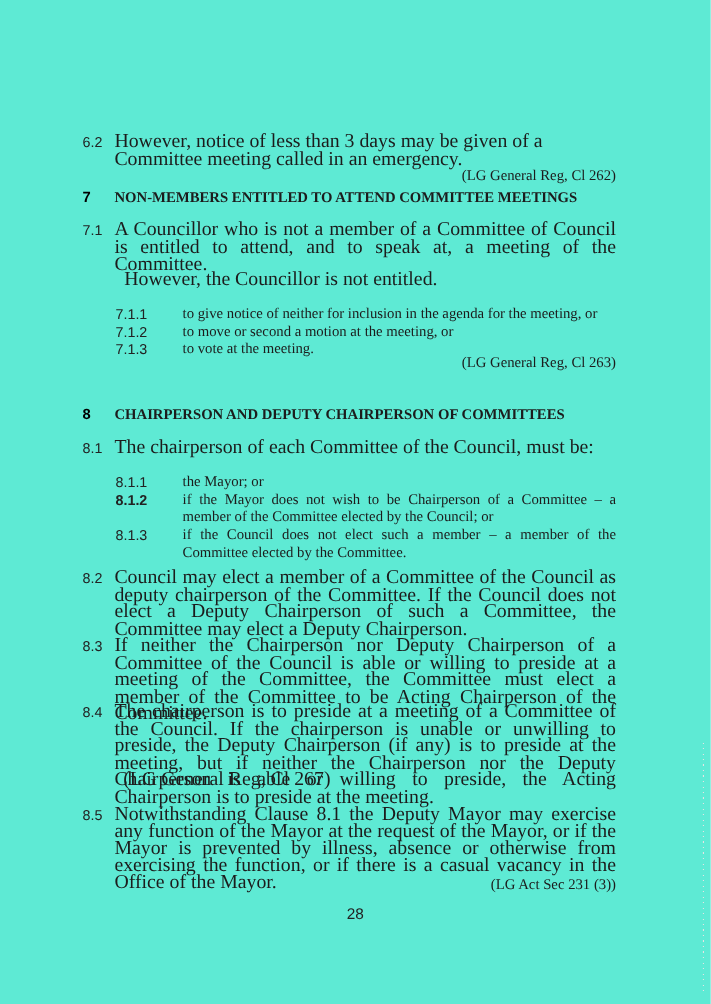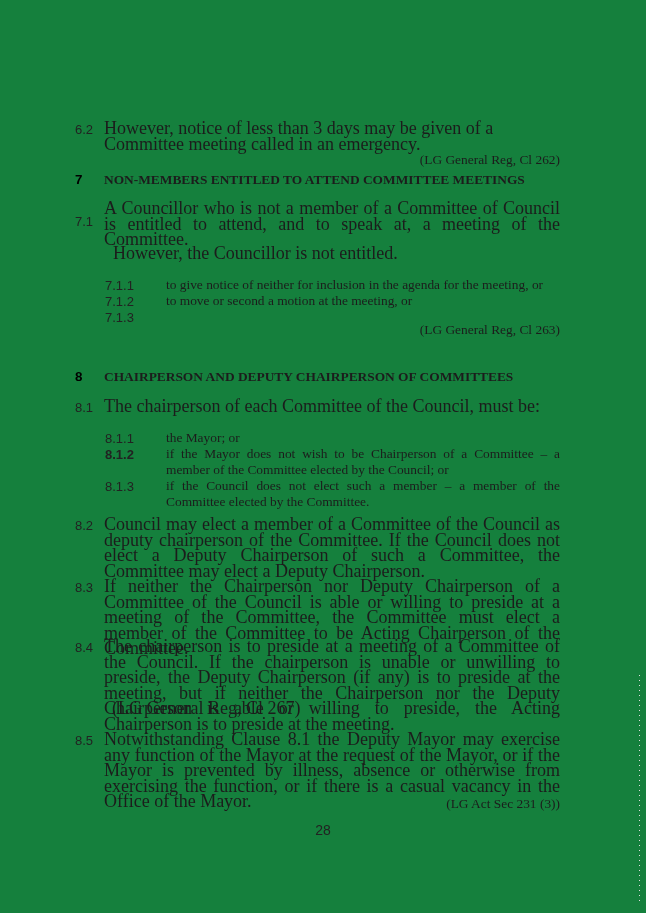--- a/index.html
+++ b/index.html
@@ -1,17 +1,17 @@
 <!DOCTYPE html>
 <html><head>
 <meta charset="utf-8">
 <style>
   html, body { margin: 0; padding: 0; background: #ffffff; }
   body { width: 646px; height: 913px; position: relative; overflow: hidden; }
-  .page { position: absolute; left: 0; top: 0; width: 646px; height: 913px; background: #15803d; }
+  .page { position: absolute; left: 0; top: 0; width: 646px; height: 913px; background: #5eead4; }
   .serif { font-family: "Liberation Serif", "DejaVu Serif", serif; color: #1c1c1c; }
   .sans { font-family: "Liberation Sans", "DejaVu Sans", sans-serif; color: #222; }
   .num { position: absolute; left: 75px; font-size: 13px; }
   .para { position: absolute; left: 104px; width: 456px; font-size: 18px; line-height: 15.5px; text-align: justify; }
   .para.left { text-align: left; }
   .ref { position: absolute; right: 86px; font-size: 13.4px; }
   .heading-num { position: absolute; left: 75px; font-size: 13.4px; font-weight: bold; font-family: "Liberation Sans", "DejaVu Sans", sans-serif; }
   .heading { position: absolute; left: 104px; font-size: 13.4px; font-weight: bold; }
   .subnum { position: absolute; left: 105px; font-size: 13px; }
   .subtext { position: absolute; left: 166px; width: 394px; font-size: 13.4px; line-height: 15.5px; text-align: justify; }
@@ -24,29 +24,30 @@
 
 <div class="page">
 
   <div class="num sans" style="top:122px;">6.2</div>
   <div class="para serif left" style="top:121px; width:462px;">However, notice of less than 3 days may be given of a Committee meeting called in an emergency.</div>
   <div class="ref serif" style="top:152px;margin-left:40px;">(LG General Reg, Cl 262)</div>
 
   <div class="heading-num" style="top:172px;">7</div>
   <div class="heading serif" style="top:172px;">NON-MEMBERS ENTITLED TO ATTEND COMMITTEE MEETINGS</div>
 
-  <div class="num sans" style="top:202px;margin-top:12px;">7.1</div>
+  <div class="num sans" style="top:202px;">7.1</div>
   <div class="para serif left" style="top:246px; left:113px;">However, the Councillor is not entitled.</div>
   <div class="para serif" style="top:201px;">A Councillor who is not a member of a Committee of Council is entitled to attend, and to speak at, a meeting of the Committee.</div>
 
   <div class="subnum sans" style="top:278px;">7.1.1</div>
   <div class="subtext serif" style="top:277px;">to give notice of neither for inclusion in the agenda for the meeting, or</div>
   <div class="subnum sans" style="top:294px;">7.1.2</div>
   <div class="subtext serif" style="top:293px;">to move or second a motion at the meeting, or</div>
   <div class="subnum sans" style="top:310px;">7.1.3</div>
+  <div class="subtext serif" style="top:309px;">to vote at the meeting.</div>
   <div class="ref serif" style="top:322px;">(LG General Reg, Cl 263)</div>
 
   <div class="heading-num" style="top:369px;">8</div>
   <div class="heading serif" style="top:369px;">CHAIRPERSON AND DEPUTY CHAIRPERSON OF COMMITTEES</div>
 
   <div class="num sans" style="top:400px;">8.1</div>
   <div class="para serif left" style="top:399px;">The chairperson of each Committee of the Council, must be:</div>
 
   <div class="subnum sans" style="top:431px;">8.1.1</div>
   <div class="subtext serif" style="top:430px;">the Mayor; or</div>

